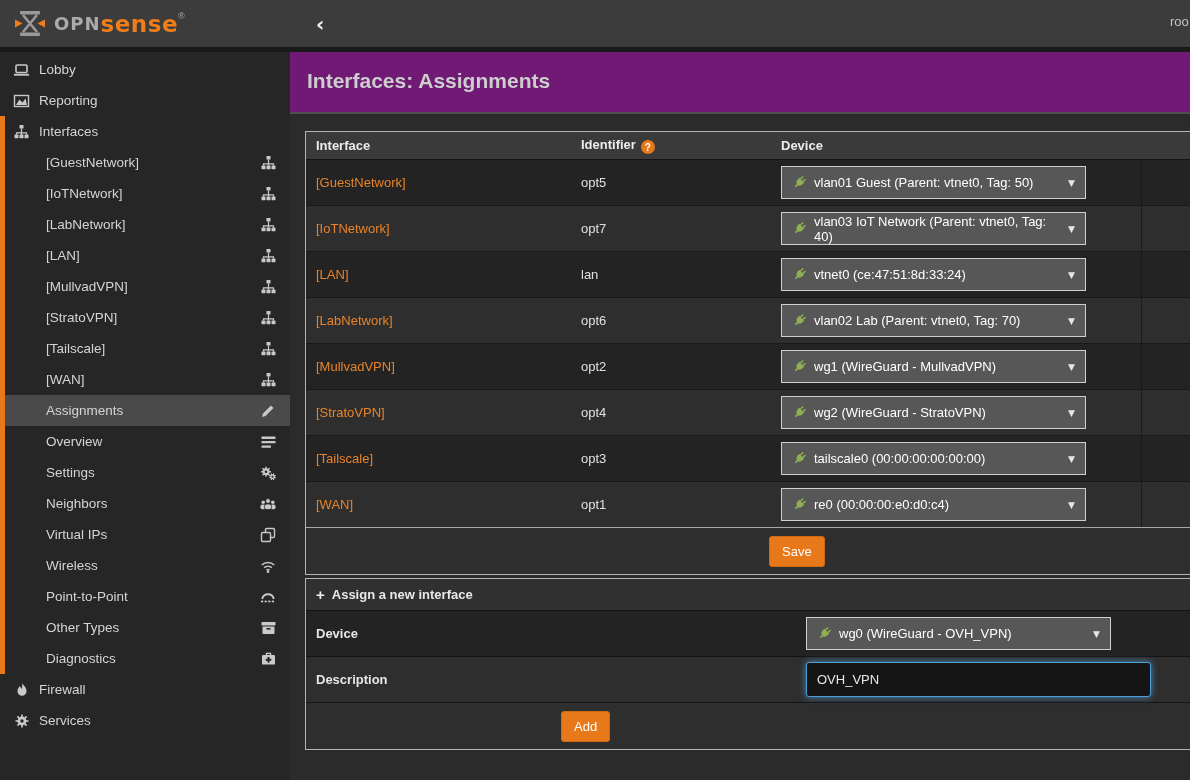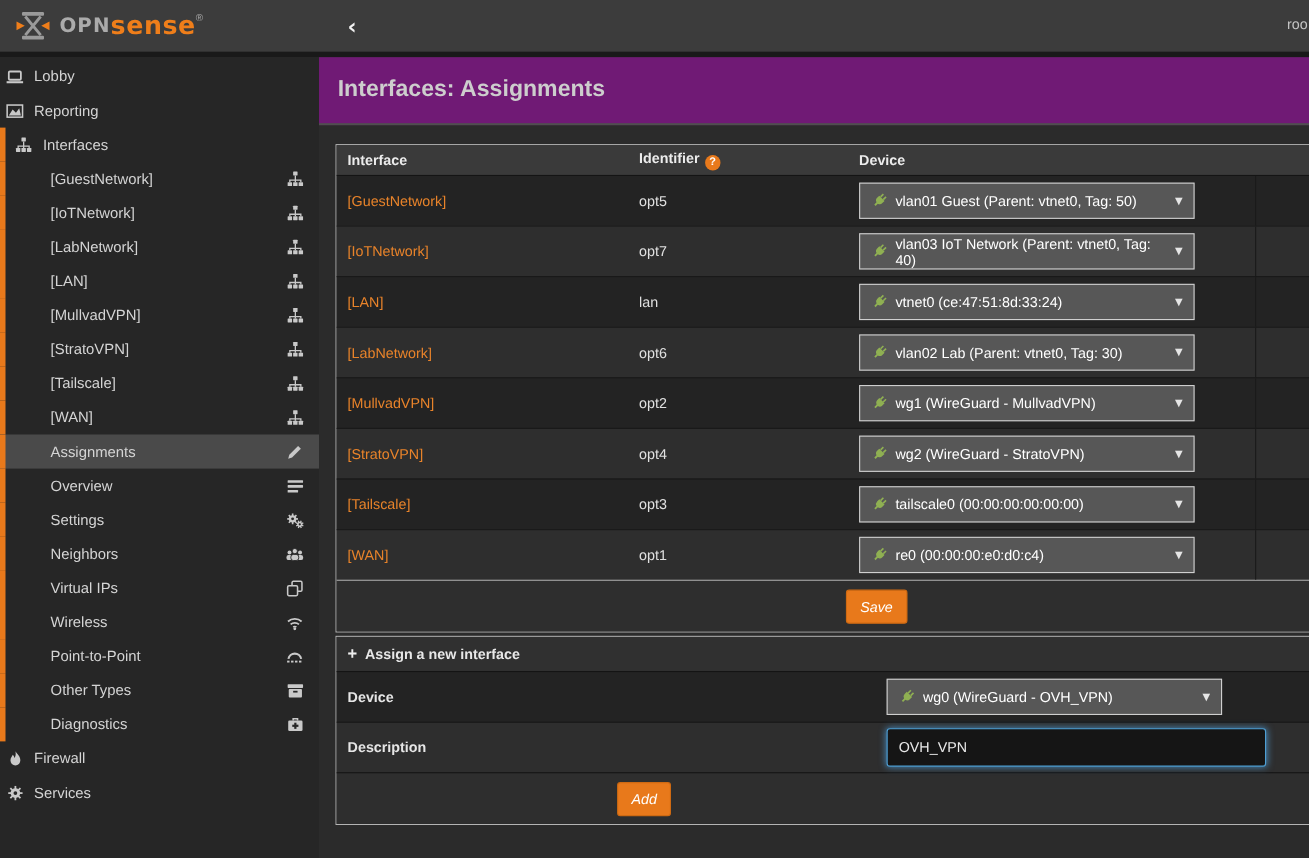--- a/index.html
+++ b/index.html
@@ -11,21 +11,21 @@
           border-bottom:5px solid #191919;display:flex;align-items:center;}
   .logo{display:flex;align-items:center;padding-left:14px;width:276px;}
   .logo-opn{font-size:18px;font-weight:bold;color:#ababab;letter-spacing:1px;margin-left:8px;font-family:"DejaVu Sans",sans-serif;}
   .logo-sense{font-size:23px;font-weight:bold;color:#ef7e1a;letter-spacing:.5px;font-family:"DejaVu Sans",sans-serif;}
   .logo-reg{font-size:9px;color:#ababab;vertical-align:top;position:relative;top:-8px;}
   .collapse{color:#f2f2f2;font-size:20px;font-weight:bold;cursor:pointer;margin-left:26px;font-family:"DejaVu Sans",sans-serif;}
   .topbar-user{position:absolute;top:14px;left:1170px;font-size:13px;color:#c4c4c4;white-space:nowrap;}
 
   
   .sidebar{position:absolute;top:52px;left:0;width:290px;bottom:0;background:#262626;padding-top:2px;overflow:hidden;}
-  .side-item{height:31px;display:flex;align-items:center;padding-left:4px;font-size:13.5px;color:#d4d4d4;cursor:pointer;}
+  .side-item{height:31px;display:flex;align-items:center;padding-left:12px;font-size:13.5px;color:#d4d4d4;cursor:pointer;}
   .side-item .ic{width:19px;height:16px;margin-right:8px;display:inline-flex;align-items:center;justify-content:center;flex:0 0 auto;}
   .side-item.lvl1{padding-left:46px;}
   .side-item.grp{border-left:5px solid #e8791b;}
   .side-item.grp{padding-left:7px;}
   .side-item.grp.lvl1{padding-left:41px;}
   .side-item.active{background:#4a4a4a;}
   .side-item .right-ic{margin-left:auto;margin-right:13px;width:18px;height:16px;display:inline-flex;align-items:center;justify-content:center;}
   .ic svg{display:block;}
 
   
@@ -52,21 +52,21 @@
   .iface-link{color:#e8832a;cursor:pointer;}
   .ident{color:#e0e0e0;}
 
   .select-btn{width:305px;height:33px;box-sizing:border-box;background:#575757;border:1px solid #cfcfcf;
               border-radius:0;display:flex;align-items:center;padding:0 10px;gap:7px;color:#fff;
               font-size:13px;cursor:pointer;}
   .select-btn .caret{margin-left:auto;font-size:9px;color:#e6e6e6;font-family:"DejaVu Sans",sans-serif;}
   .plug{width:15px;height:15px;display:inline-flex;}
 
   .btn{display:inline-block;background:#e8791b;border:1px solid #cf6a12;border-radius:3px;color:#fff;
-       font-size:13px;padding:7px 12px;cursor:pointer;font-family:inherit;font-style:italic;}
+       font-size:13px;padding:7px 12px;cursor:pointer;font-family:inherit;}
 
   .save-row{height:46px;background:#2e2e2e;border-top:1px solid #a8a8a8;display:flex;align-items:center;}
   .save-row .btn{margin-left:463px;}
 
   .help{display:inline-flex;width:14px;height:14px;border-radius:50%;background:#e8791b;color:#fff;
         font-size:10px;font-weight:bold;align-items:center;justify-content:center;margin-left:5px;
         vertical-align:-2px;cursor:pointer;}
 
   
   .f-head{height:31px;display:flex;align-items:center;background:#303030;font-size:13px;font-weight:bold;
@@ -471,21 +471,21 @@
               <div class="select-btn">
                 <span class="ic plug">
                   <svg width="15" height="15" viewBox="0 0 16 16">
                     <g transform="rotate(45 8 8)" fill="#8fb052">
                       <rect x="5.4" y="0.8" width="1.6" height="3.8"></rect>
                       <rect x="9" y="0.8" width="1.6" height="3.8"></rect>
                       <path d="M4.4 4.6 h7.2 v3 a3.6 3.6 0 0 1 -2.7 3.5 v3.1 h-1.8 v-3.1 a3.6 3.6 0 0 1 -2.7 -3.5 z"></path>
                     </g>
                   </svg>
                 </span>
-                <span>vlan02 Lab (Parent: vtnet0, Tag: 30)</span>
+                <span>vlan02 Lab (Parent: vtnet0, Tag: 70)</span>
                 <span class="caret">▼</span>
               </div>
             </div>
             <div class="c4"></div>
           </div>
           <div class="t-row odd">
             <div class="c1"><span class="iface-link">[MullvadVPN]</span></div>
             <div class="c2"><span class="ident">opt2</span></div>
             <div class="c3">
               <div class="select-btn">

